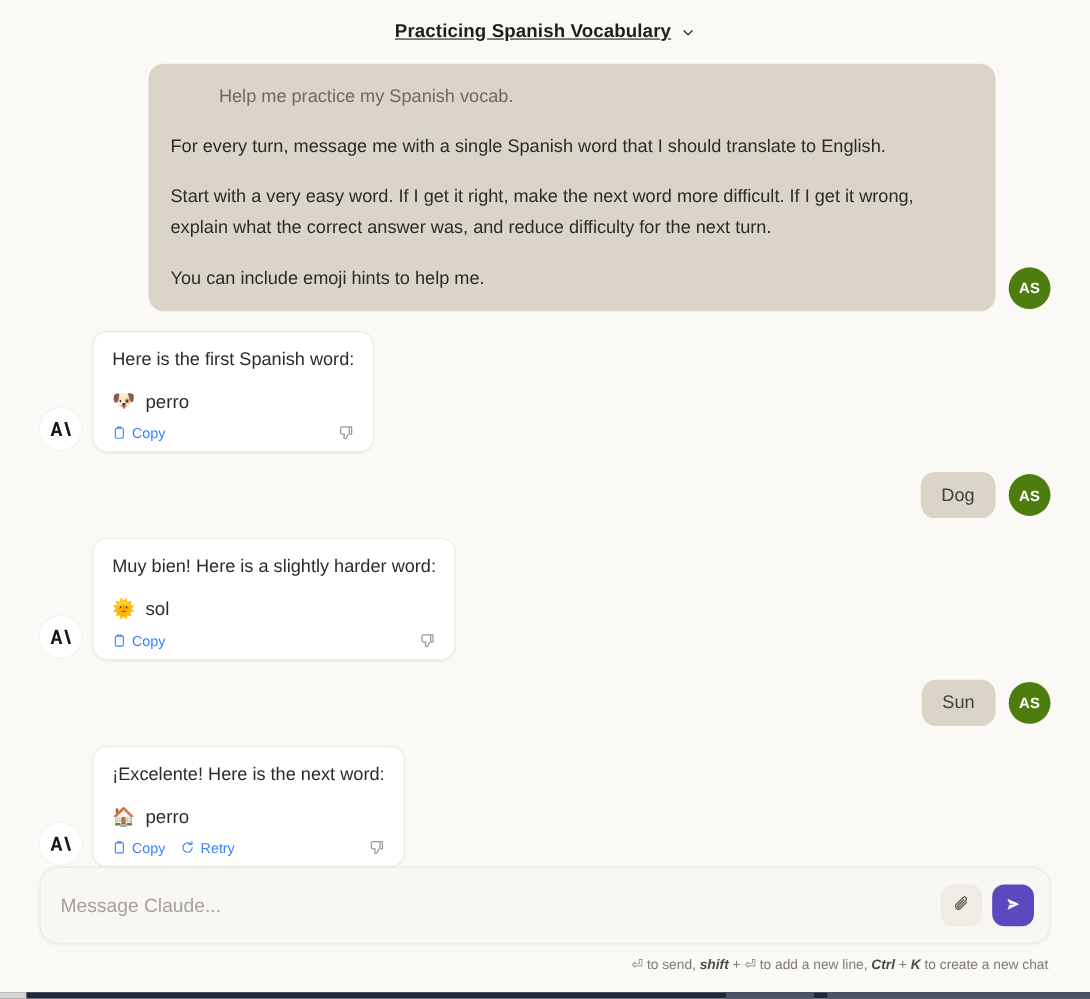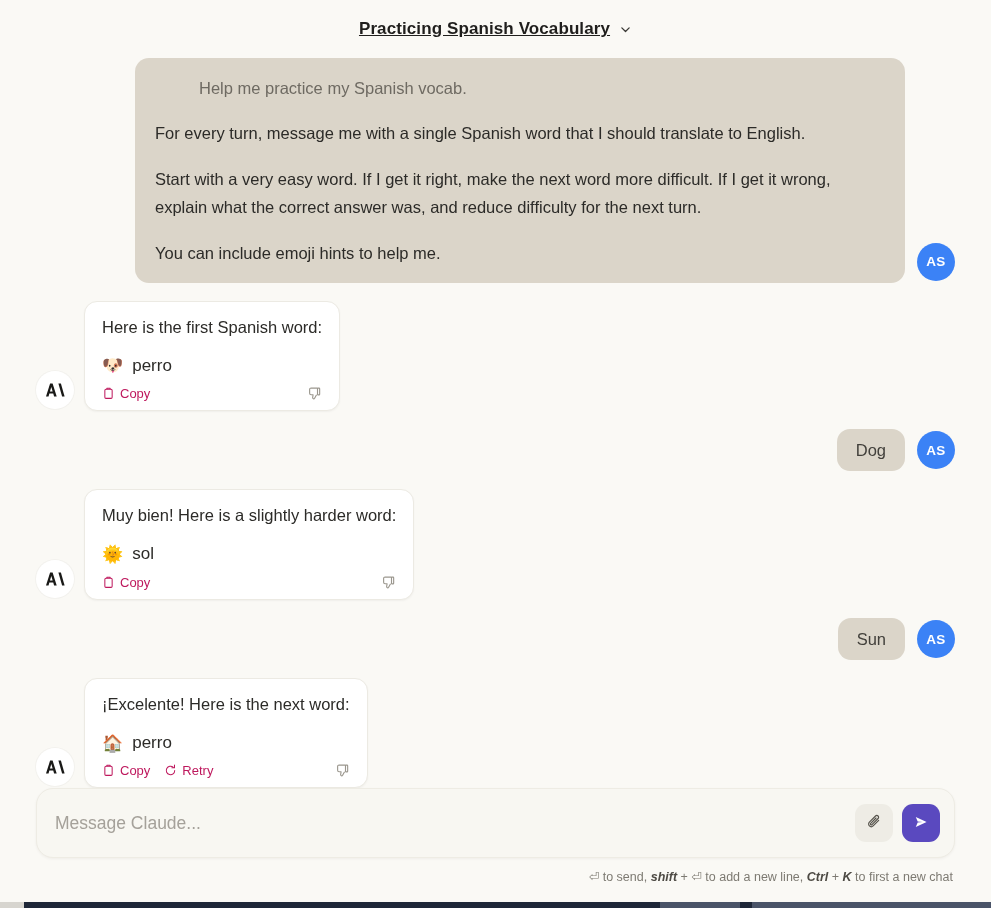--- a/index.html
+++ b/index.html
@@ -68,21 +68,21 @@
     line-height: 1.35;
     font-size: 16.5px;
     color: #42403b;
     border-radius: 13px;
   }
 
   .avatar-user {
     flex: 0 0 auto;
     width: 38px; height: 38px;
     border-radius: 50%;
-    background: #3b82f6;
+    background: #4d7c0f;
     color: #ffffff;
     font-size: 13.5px;
     font-weight: 700;
     letter-spacing: .3px;
     display: flex; align-items: center; justify-content: center;
     margin-bottom: 2px;
   }
 
   
   .turn-assistant { justify-content: flex-start; align-items: flex-end; gap: 10px; }
@@ -127,21 +127,21 @@
     margin-top: 10px;
     display: flex;
     align-items: center;
     gap: 14px;
   }
   .action-btn {
     display: flex;
     align-items: center;
     gap: 5px;
     font-size: 13px;
-    color: #be185d;
+    color: #3b82f6;
     cursor: pointer;
     background: none;
     border: none;
     font-family: inherit;
     padding: 0;
   }
   .action-btn svg { display:block; }
   .spacer { flex: 1 1 auto; min-width: 70px; }
   .action-icon-only { cursor: pointer; color: #9a968d; display:flex; }
 
@@ -386,21 +386,21 @@
     </button>
     <button class="send-btn">
       <span>
         <svg width="18" height="18" viewBox="0 0 20 20" fill="currentColor">
             <path d="M4.2 4.4 L16.2 10 L4.2 15.6 L6.3 10.6 L12 10 L6.3 9.4 Z"></path>
           </svg>
       </span>
     </button>
   </div>
   <div class="hint">
-    <span class="kbd-ret">⏎</span><span> to send, </span><b>shift</b><span> + </span><span class="kbd-ret">⏎</span><span> to add a new line, </span><b>Ctrl</b><span> + </span><b>K</b><span> to first a new chat</span>
+    <span class="kbd-ret">⏎</span><span> to send, </span><b>shift</b><span> + </span><span class="kbd-ret">⏎</span><span> to add a new line, </span><b>Ctrl</b><span> + </span><b>K</b><span> to create a new chat</span>
   </div>
 </div>
 
 <div class="taskbar">
   <div class="taskbar-left"></div>
   <div class="taskbar-seg" style="left:660px;width:80px;"></div>
   <div class="taskbar-seg" style="left:752px;width:240px;"></div>
 </div>
 
 </body></html>

